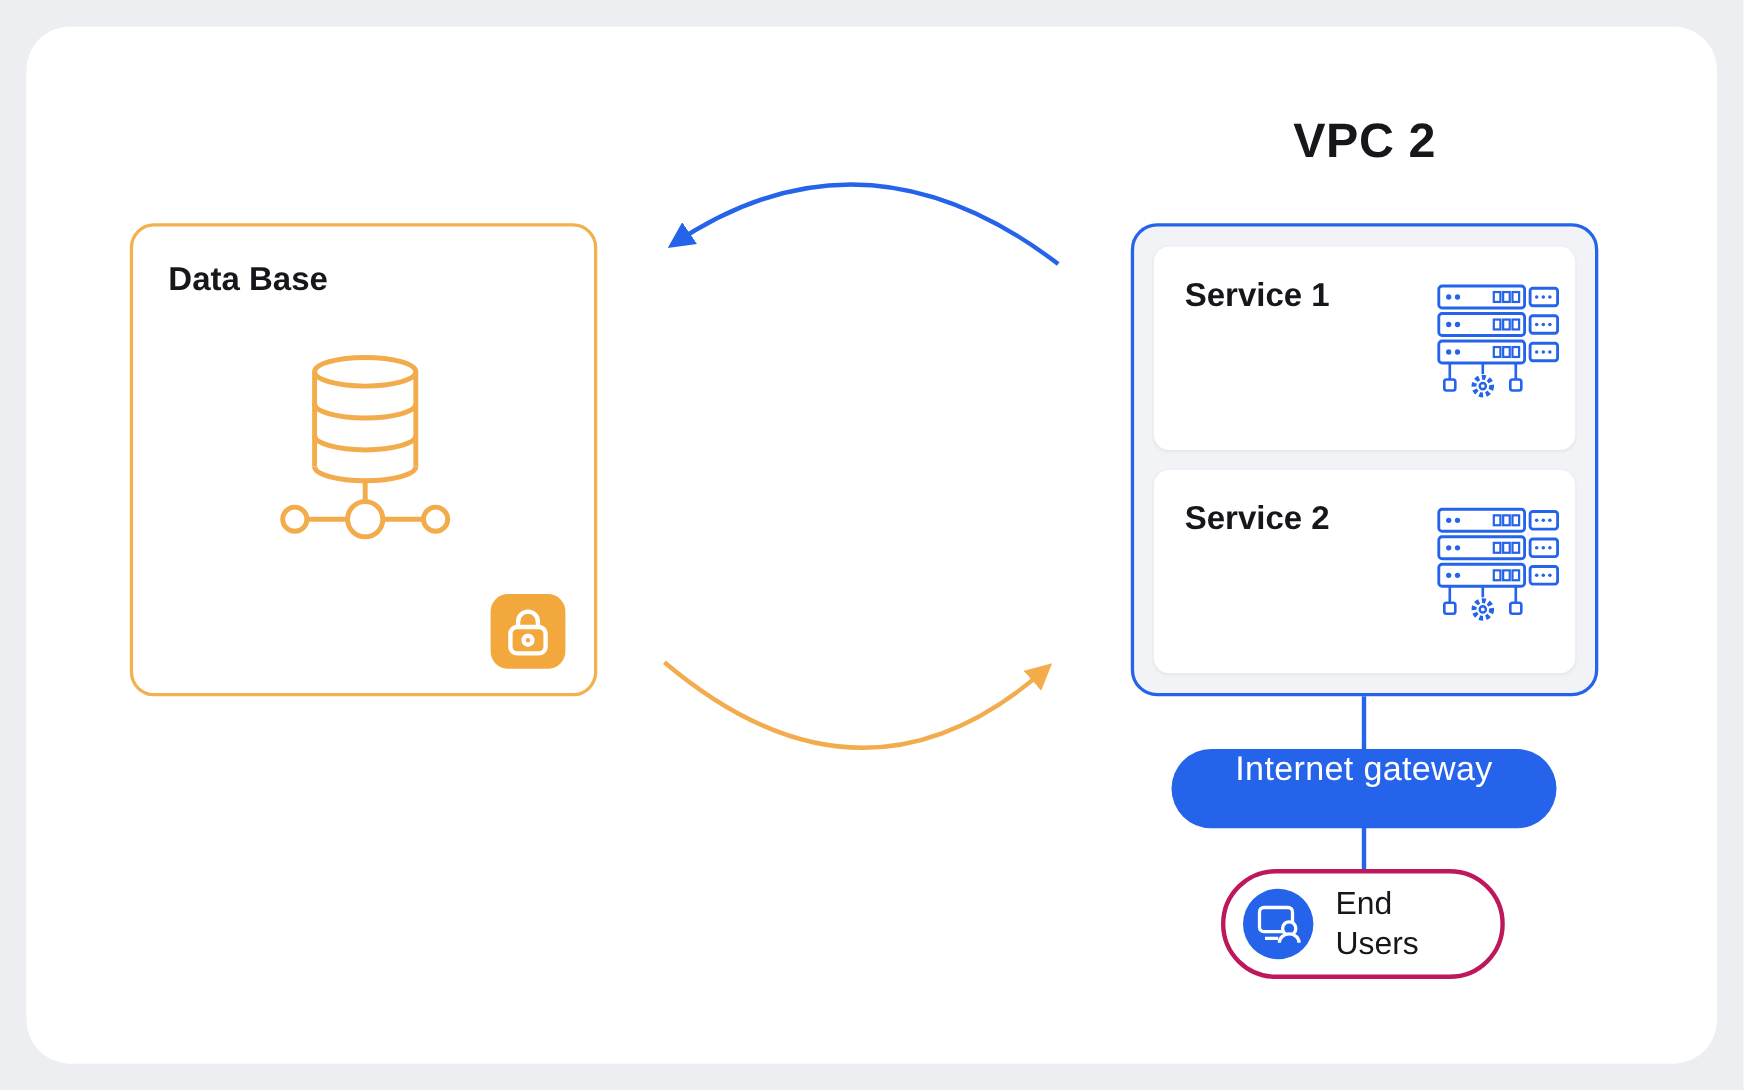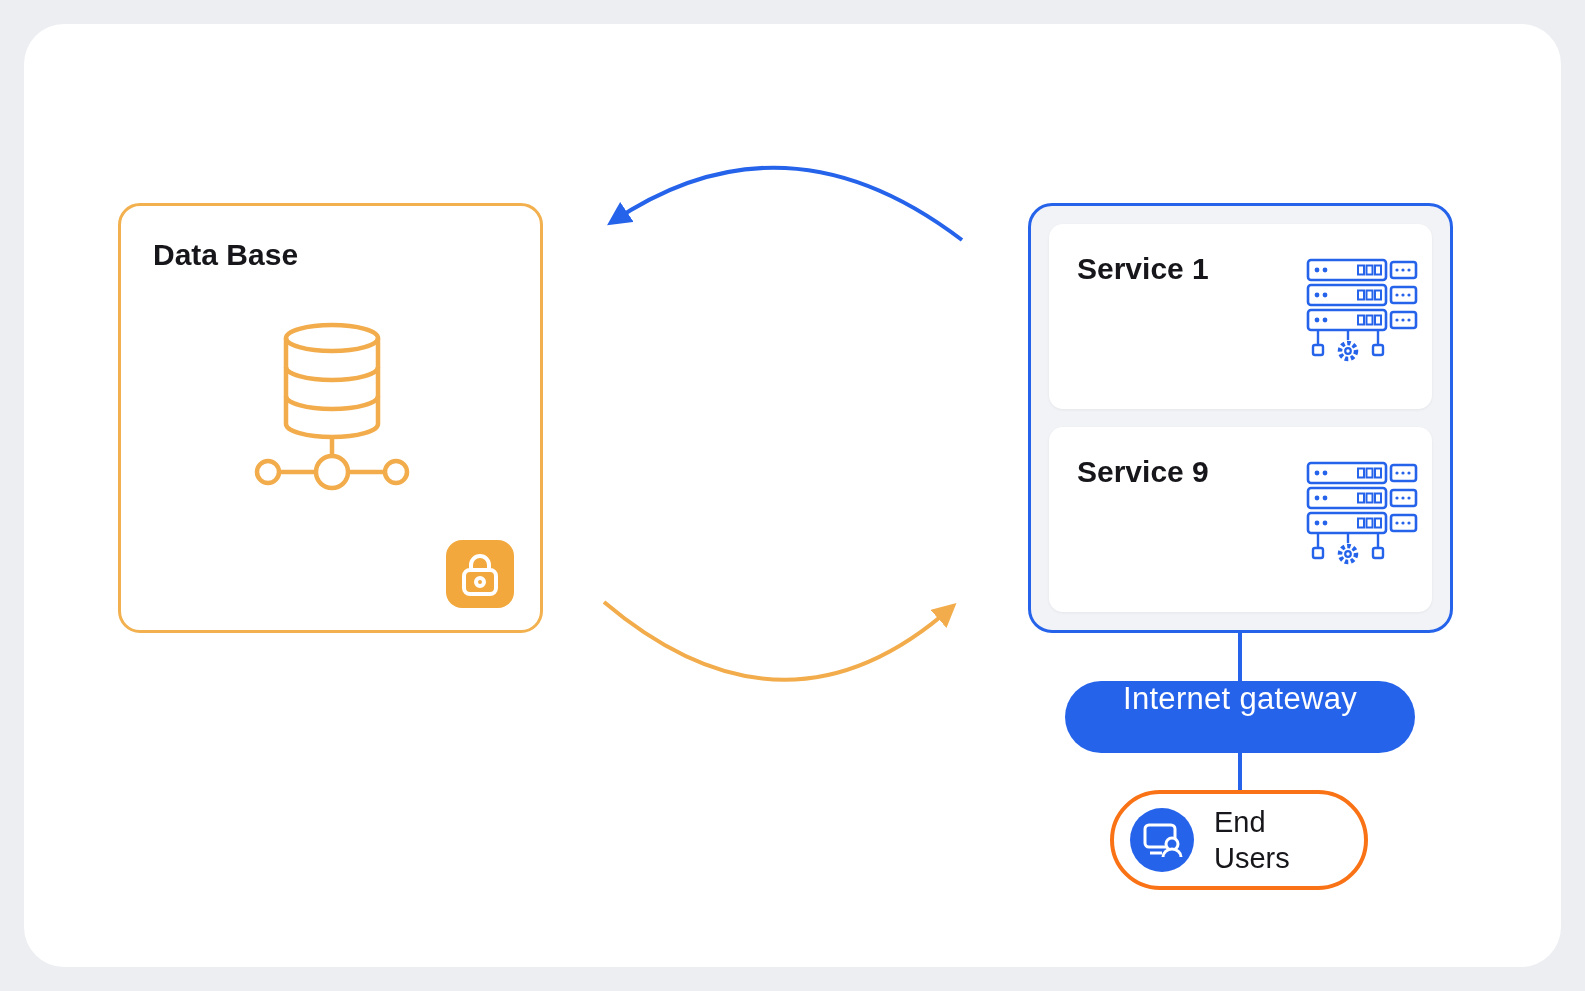--- a/index.html
+++ b/index.html
@@ -79,21 +79,21 @@
     background: #2563EB; border-radius: 36px;
     display: flex; align-items: flex-start; justify-content: center;
     color: #FFFFFF; font-size: 31px; font-weight: 500;
     letter-spacing: 0.3px;
   }
 
   .endusers-pill {
     position: absolute; left: 1110px; top: 790px;
     width: 258px; height: 100px;
     background: #FFFFFF;
-    border: 4px solid #f97316; border-radius: 50px;
+    border: 4px solid #be185d; border-radius: 50px;
     display: flex; align-items: center;
     padding-left: 16px; gap: 20px;
   }
   .enduser-avatar {
     width: 64px; height: 64px; border-radius: 50%;
     background: #2563EB; flex: 0 0 auto;
     display: flex; align-items: center; justify-content: center;
   }
   .endusers-label {
     font-size: 29px; font-weight: 500; line-height: 1.25;
@@ -104,20 +104,21 @@
     position: absolute; left: 0; top: 0;
     pointer-events: none;
   }
 </style>
 </head>
 <body>
 
 <div class="canvas">
   <div class="card"></div>
 
+  <div class="vpc-title vpc2-title">VPC 2</div>
 
   <div class="vpc1-box">
     <div class="vpc1-label">Data Base</div>
 
     <svg class="db-icon" viewBox="0 0 190 195" width="190" height="195" fill="none">
       <g stroke="#F2AC4B" stroke-width="4.5">
         <ellipse cx="95" cy="26" rx="46" ry="13"></ellipse>
         <path d="M49,26 V112"></path>
         <path d="M141,26 V112"></path>
         <path d="M49,55 A46,13 0 0 0 141,55"></path>
@@ -190,21 +191,21 @@
           <path d="M70,72 V82"></path>
           <rect x="35" y="87" width="10" height="10" rx="2"></rect>
           <rect x="95" y="87" width="10" height="10" rx="2"></rect>
           <circle cx="70" cy="93" r="8" stroke-width="4.5" stroke-dasharray="3.5 2.6"></circle>
           <circle cx="70" cy="93" r="2.8" stroke-width="2.2"></circle>
         </g>
       </svg>
     </div>
 
     <div class="service-card">
-      <div class="service-label">Service 9</div>
+      <div class="service-label">Service 2</div>
       <svg class="server-icon" viewBox="0 0 140 112" width="140" height="112" fill="none">
         <g stroke="#2563EB" stroke-width="2.6">
           <rect x="30" y="2" width="78" height="20" rx="3"></rect>
           <rect x="30" y="27" width="78" height="20" rx="3"></rect>
           <rect x="30" y="52" width="78" height="20" rx="3"></rect>
           <rect x="113" y="4" width="25" height="16" rx="2.5"></rect>
           <rect x="113" y="29" width="25" height="16" rx="2.5"></rect>
           <rect x="113" y="54" width="25" height="16" rx="2.5"></rect>
         </g>
         <g fill="#2563EB">

